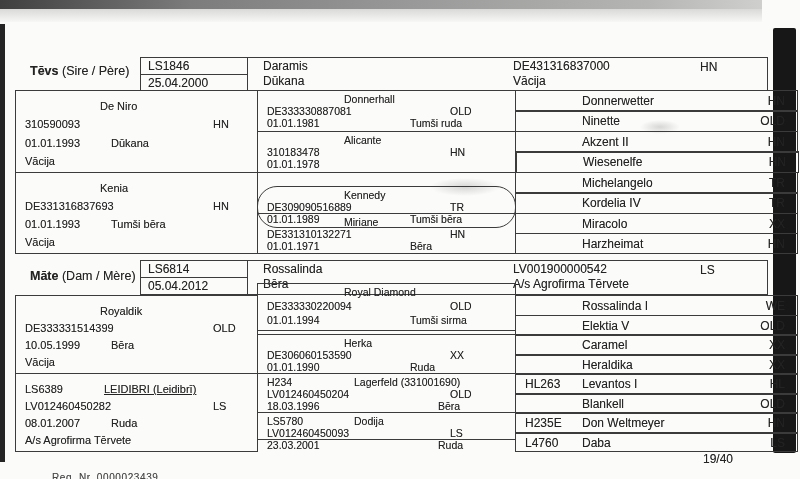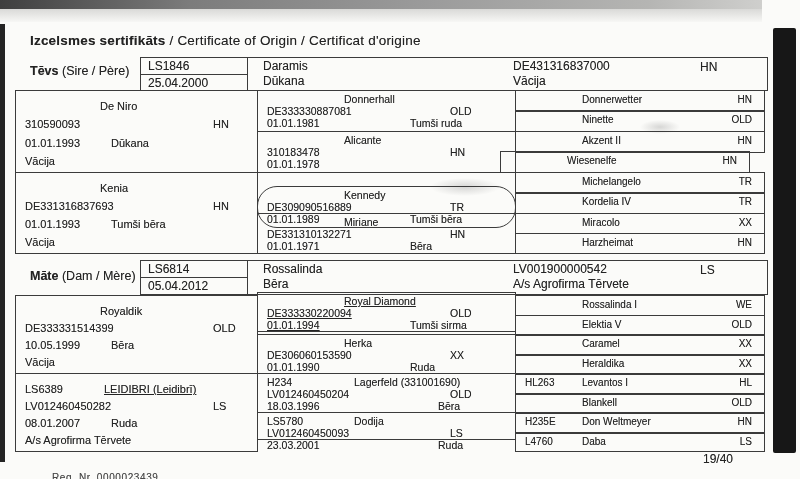--- a/index.html
+++ b/index.html
@@ -37,41 +37,40 @@
   .g2 .nm{padding-left:84px;height:13px;white-space:nowrap;}
   .g2 .code{position:absolute;left:197px;}
   .g2 .clr{position:absolute;left:95px;}
   .g2 .nm2b{position:absolute;left:88px;text-decoration:underline;}
   .g3{width:259px;font-size:10.5px;display:flex;flex-direction:column;justify-content:space-between;padding:2px 0 3px;}
   .g3 .nm{padding-left:86px;height:12px;white-space:nowrap;}
   .g3 .code{position:absolute;left:192px;}
   .g3 .clr{position:absolute;left:152px;}
   .g3 .nm2{position:absolute;left:96px;}
   .g3 .clr2{position:absolute;left:180px;}
-  .g4{width:250px;font-size:10px;}
+  .g4{width:283px;font-size:12px;}
   .g4 .gid4{position:absolute;left:9px;top:3px;white-space:nowrap;}
   .g4 .nm4{position:absolute;left:66px;top:3px;white-space:nowrap;}
   .g4 .code4{position:absolute;right:12px;top:3px;white-space:nowrap;}
 
   .pageno{position:absolute;left:703px;top:452px;font-size:12px;}
   .regline{position:absolute;left:52px;top:472px;font-size:10px;color:#4a4a4a;letter-spacing:.6px;}
 </style>
 </head>
 <body>
 
 <div class="page">
 
   <div class="scan-top"></div>
   <div class="scan-top2"></div>
   <div class="scan-right"></div>
   <div class="scan-left"></div>
   <div class="smudge" style="left:430px;top:178px;width:70px;height:18px;"></div>
   <div class="smudge" style="left:640px;top:120px;width:40px;height:14px;"></div>
 
-  <div class="title"><b>Izcelsmes sertifikāts</b><span> / Certificate of Origin / Certificat d'origine</span></div>
 
   <div class="sec-label" style="top:64px;"><b>Tēvs</b><span> (Sire / Père)</span></div>
   <div class="hbox" style="top:57px;height:34px;">
     <div class="hb-c1">
       <div class="hb-r">LS1846</div>
       <div class="hb-r">25.04.2000</div>
     </div>
     <div class="hb-c2">
       <div>Daramis</div>
       <div>Dūkana</div>
@@ -121,21 +120,21 @@
       <span class="code4">HN</span>
     </div>
   <div class="cell g4" style="left:515px;top:110px;height:22px;">
       <span class="nm4">Ninette</span>
       <span class="code4">OLD</span>
     </div>
   <div class="cell g4" style="left:515px;top:131px;height:22px;">
       <span class="nm4">Akzent II</span>
       <span class="code4">HN</span>
     </div>
-  <div class="cell g4" style="left:500px;top:151px;height:22px;text-decoration:underline;">
+  <div class="cell g4" style="left:516px;top:151px;height:22px;text-decoration:underline;">
       <span class="nm4">Wiesenelfe</span>
       <span class="code4">HN</span>
     </div>
   <div class="cell g4" style="left:515px;top:172px;height:22px;">
       <span class="nm4">Michelangelo</span>
       <span class="code4">TR</span>
     </div>
   <div class="cell g4" style="left:515px;top:192px;height:22px;">
       <span class="nm4">Kordelia IV</span>
       <span class="code4">TR</span>
@@ -171,21 +170,21 @@
     <div class="ln"><span>10.05.1999</span><span class="clr">Bēra</span></div>
     <div class="ln">Vācija</div>
   </div>
   <div class="cell g2" style="left:15px;top:373px;height:79px;">
     <div class="ln"><span>LS6389</span><span class="nm2b">LEIDIBRI (Leidibrī)</span></div>
     <div class="ln"><span>LV012460450282</span><span class="code">LS</span></div>
     <div class="ln"><span>08.01.2007</span><span class="clr">Ruda</span></div>
     <div class="ln">A/s Agrofirma Tērvete</div>
   </div>
 
-  <div class="cell g3" style="left:257px;top:292px;height:40px;text-decoration:underline;">
+  <div class="cell g3" style="left:257px;top:283px;height:48px;">
     <div class="nm">Royal Diamond</div>
     <div class="ln"><span>DE333330220094</span><span class="code">OLD</span></div>
     <div class="ln"><span>01.01.1994</span><span class="clr">Tumši sirma</span></div>
   </div>
   <div class="cell g3" style="left:257px;top:334px;height:40px;">
     <div class="nm">Herka</div>
     <div class="ln"><span>DE306060153590</span><span class="code">XX</span></div>
     <div class="ln"><span>01.01.1990</span><span class="clr">Ruda</span></div>
   </div>
   <div class="cell g3" style="left:257px;top:373px;height:40px;">

